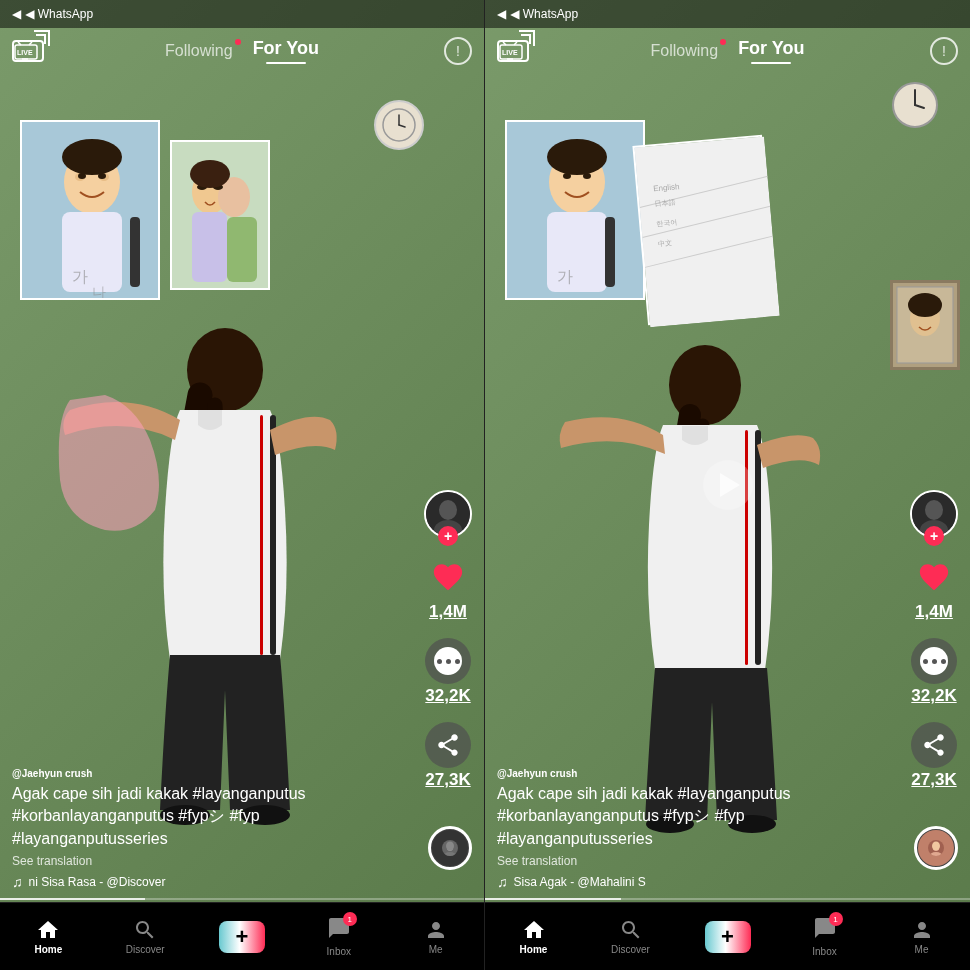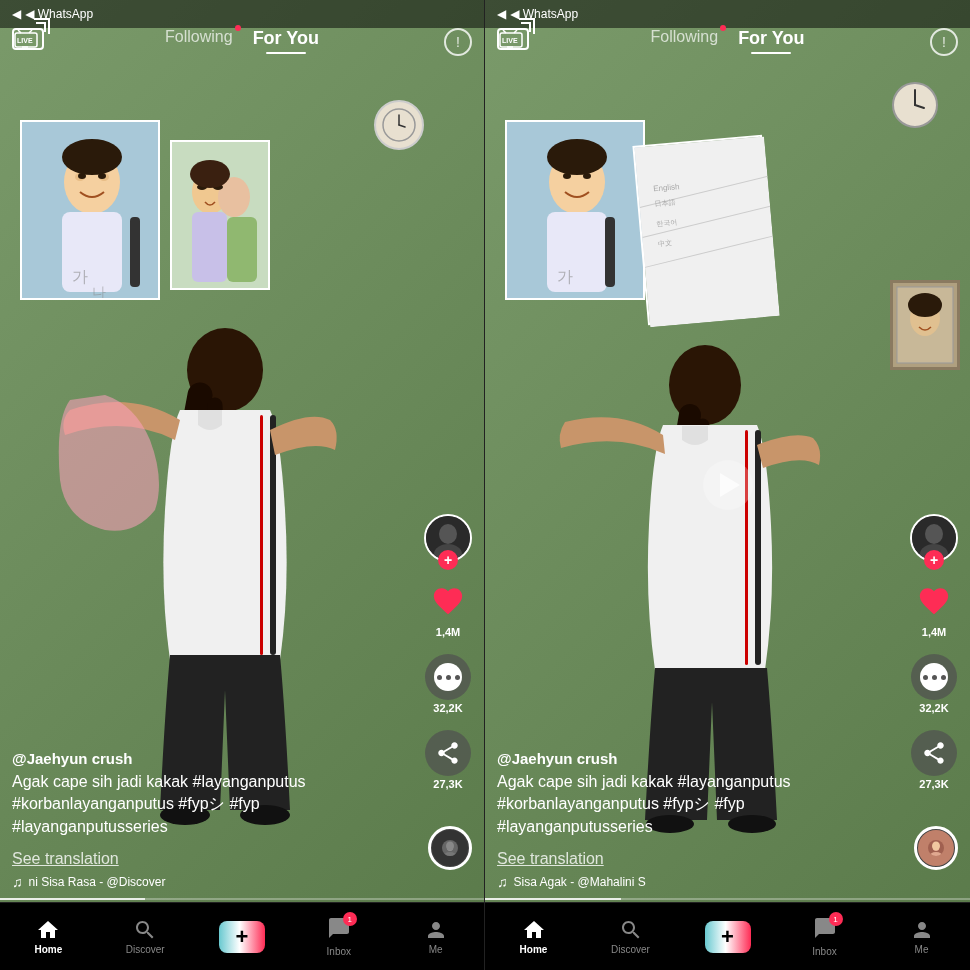--- a/index.html
+++ b/index.html
@@ -103,21 +103,21 @@
     }
 
     
     .top-nav {
       position: absolute;
       top: 28px;
       left: 0;
       right: 0;
       height: 45px;
       display: flex;
-      align-items: flex-start;
+      align-items: center;
       justify-content: center;
       z-index: 10;
       gap: 20px;
     }
 
     .live-badge {
       position: absolute;
       left: 12px;
       display: flex;
       align-items: center;
@@ -254,22 +254,23 @@
       width: 46px;
       height: 46px;
       border-radius: 50%;
       background: rgba(80,80,80,0.7);
       display: flex;
       align-items: center;
       justify-content: center;
     }
     .action-count {
       color: #fff;
-      font-size: 11px;
+      font-size: 17px;
       font-weight: 600;
+      text-decoration: underline;
     }
 
     .heart-icon {
       background: transparent;
     }
     .heart-svg {
       width: 34px;
       height: 34px;
       fill: #fe2c55;
     }
@@ -311,35 +312,34 @@
     
     .bottom-info {
       position: absolute;
       bottom: 80px;
       left: 12px;
       right: 70px;
       z-index: 10;
     }
     .username {
       color: #fff;
-      font-size: 15px;
+      font-size: 10px;
       font-weight: 700;
       margin-bottom: 4px;
     }
     .description {
       color: #fff;
       font-size: 16px;
       line-height: 1.4;
       margin-bottom: 4px;
     }
     .see-translation {
       color: rgba(255,255,255,0.8);
-      font-size: 16px;
-      text-decoration: underline;
-      margin-top: 12px;
+      font-size: 12px;
+      margin-top: 4px;
       cursor: pointer;
     }
     .music-info {
       display: flex;
       align-items: center;
       gap: 6px;
       margin-top: 6px;
       color: #fff;
       font-size: 12px;
     }

